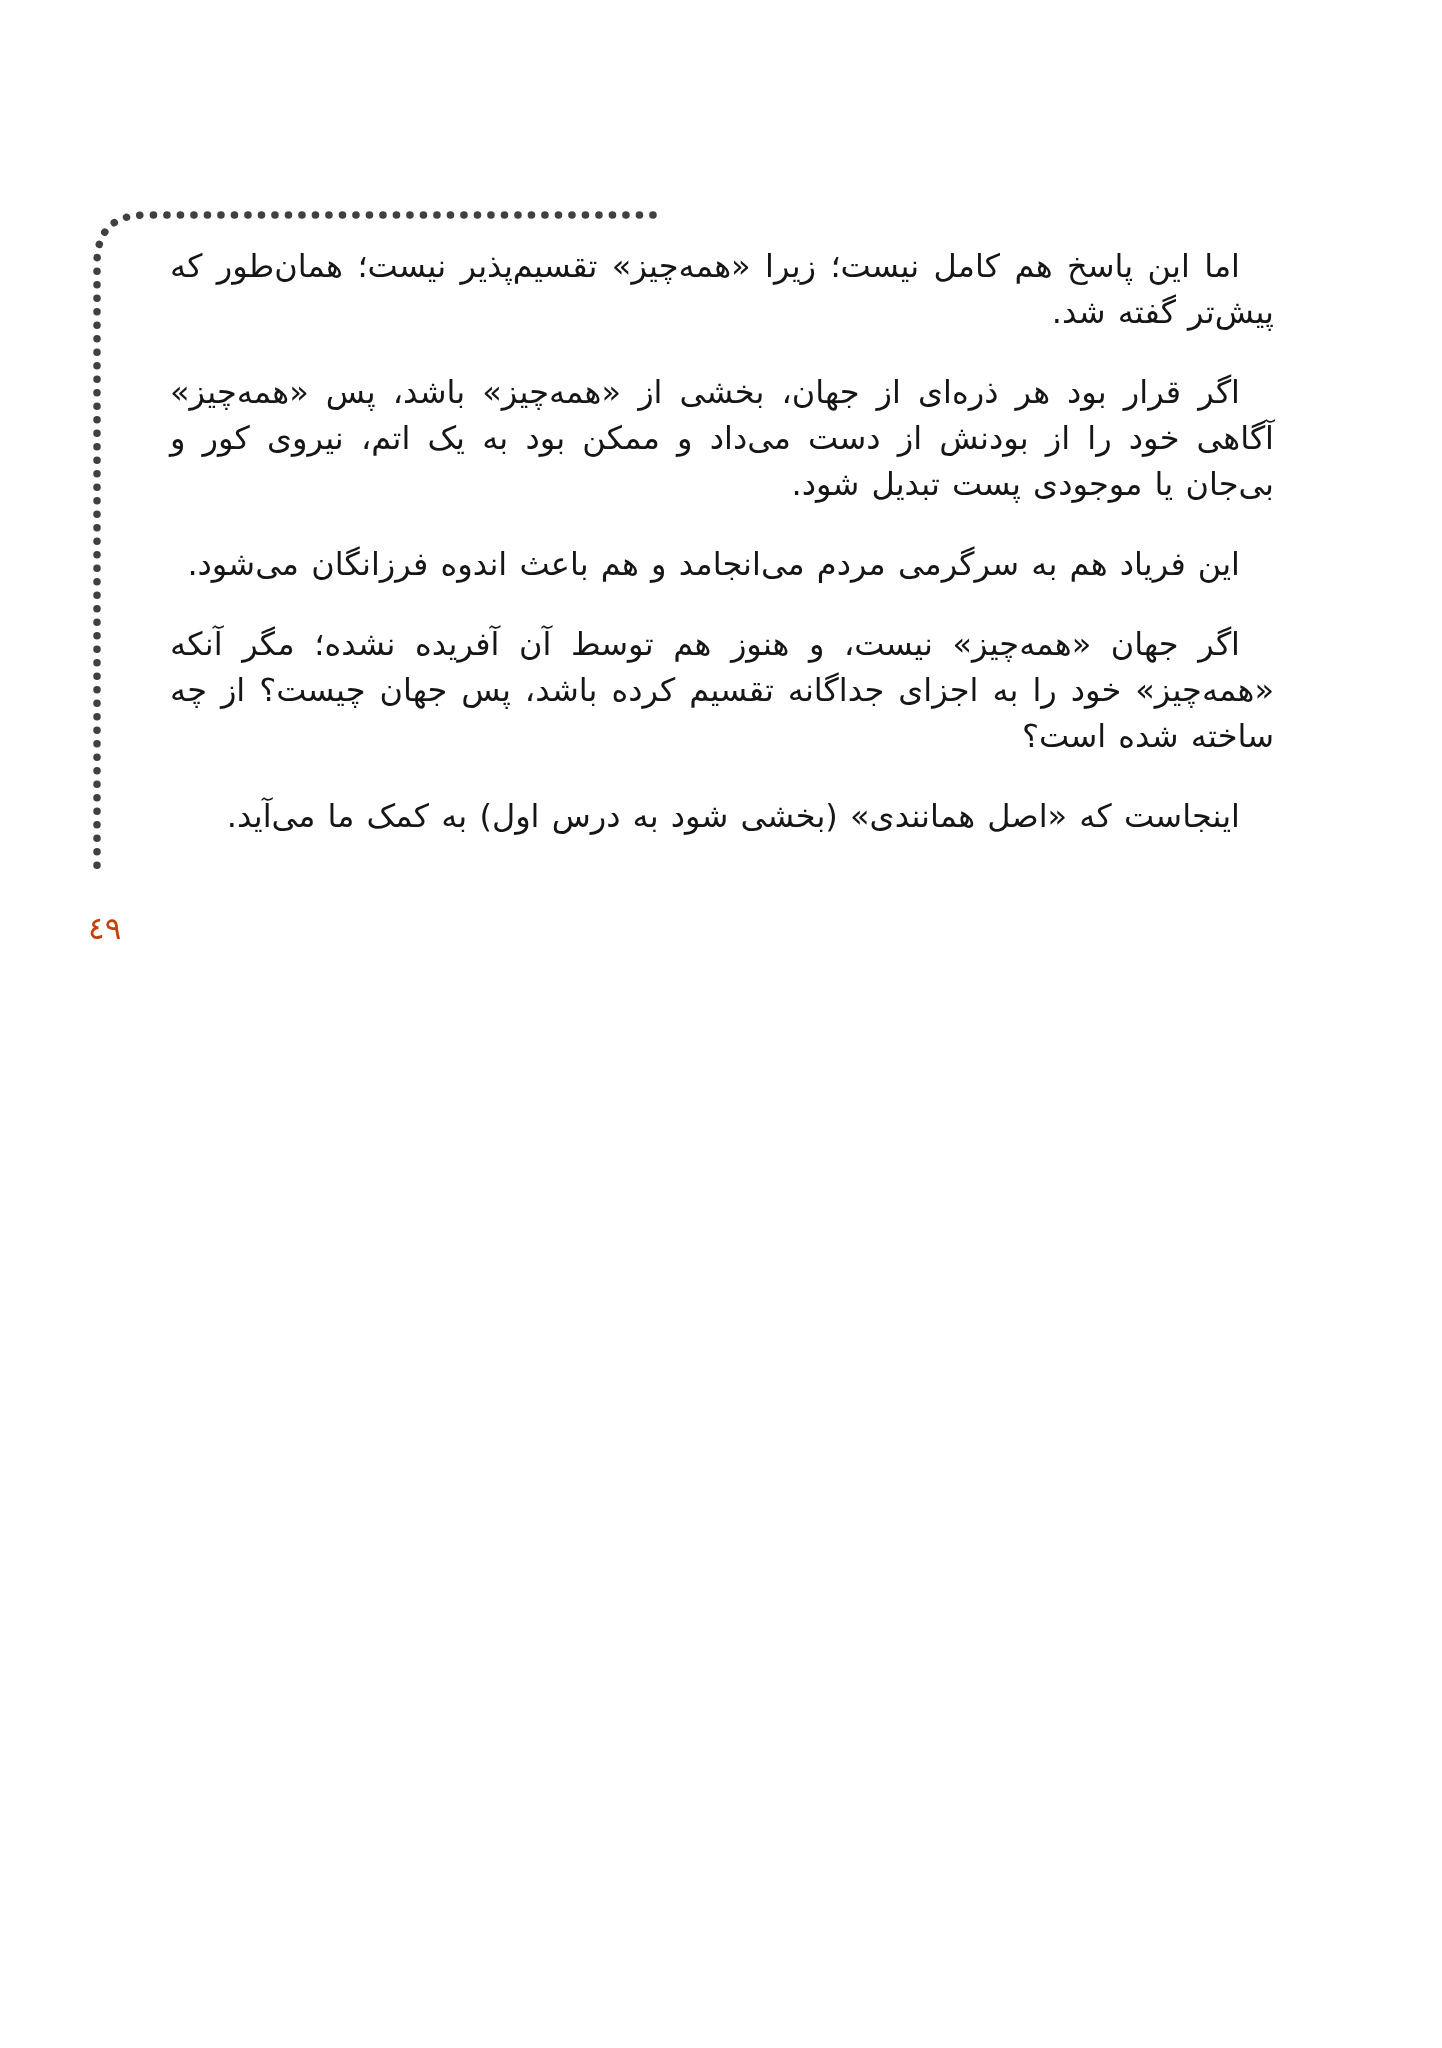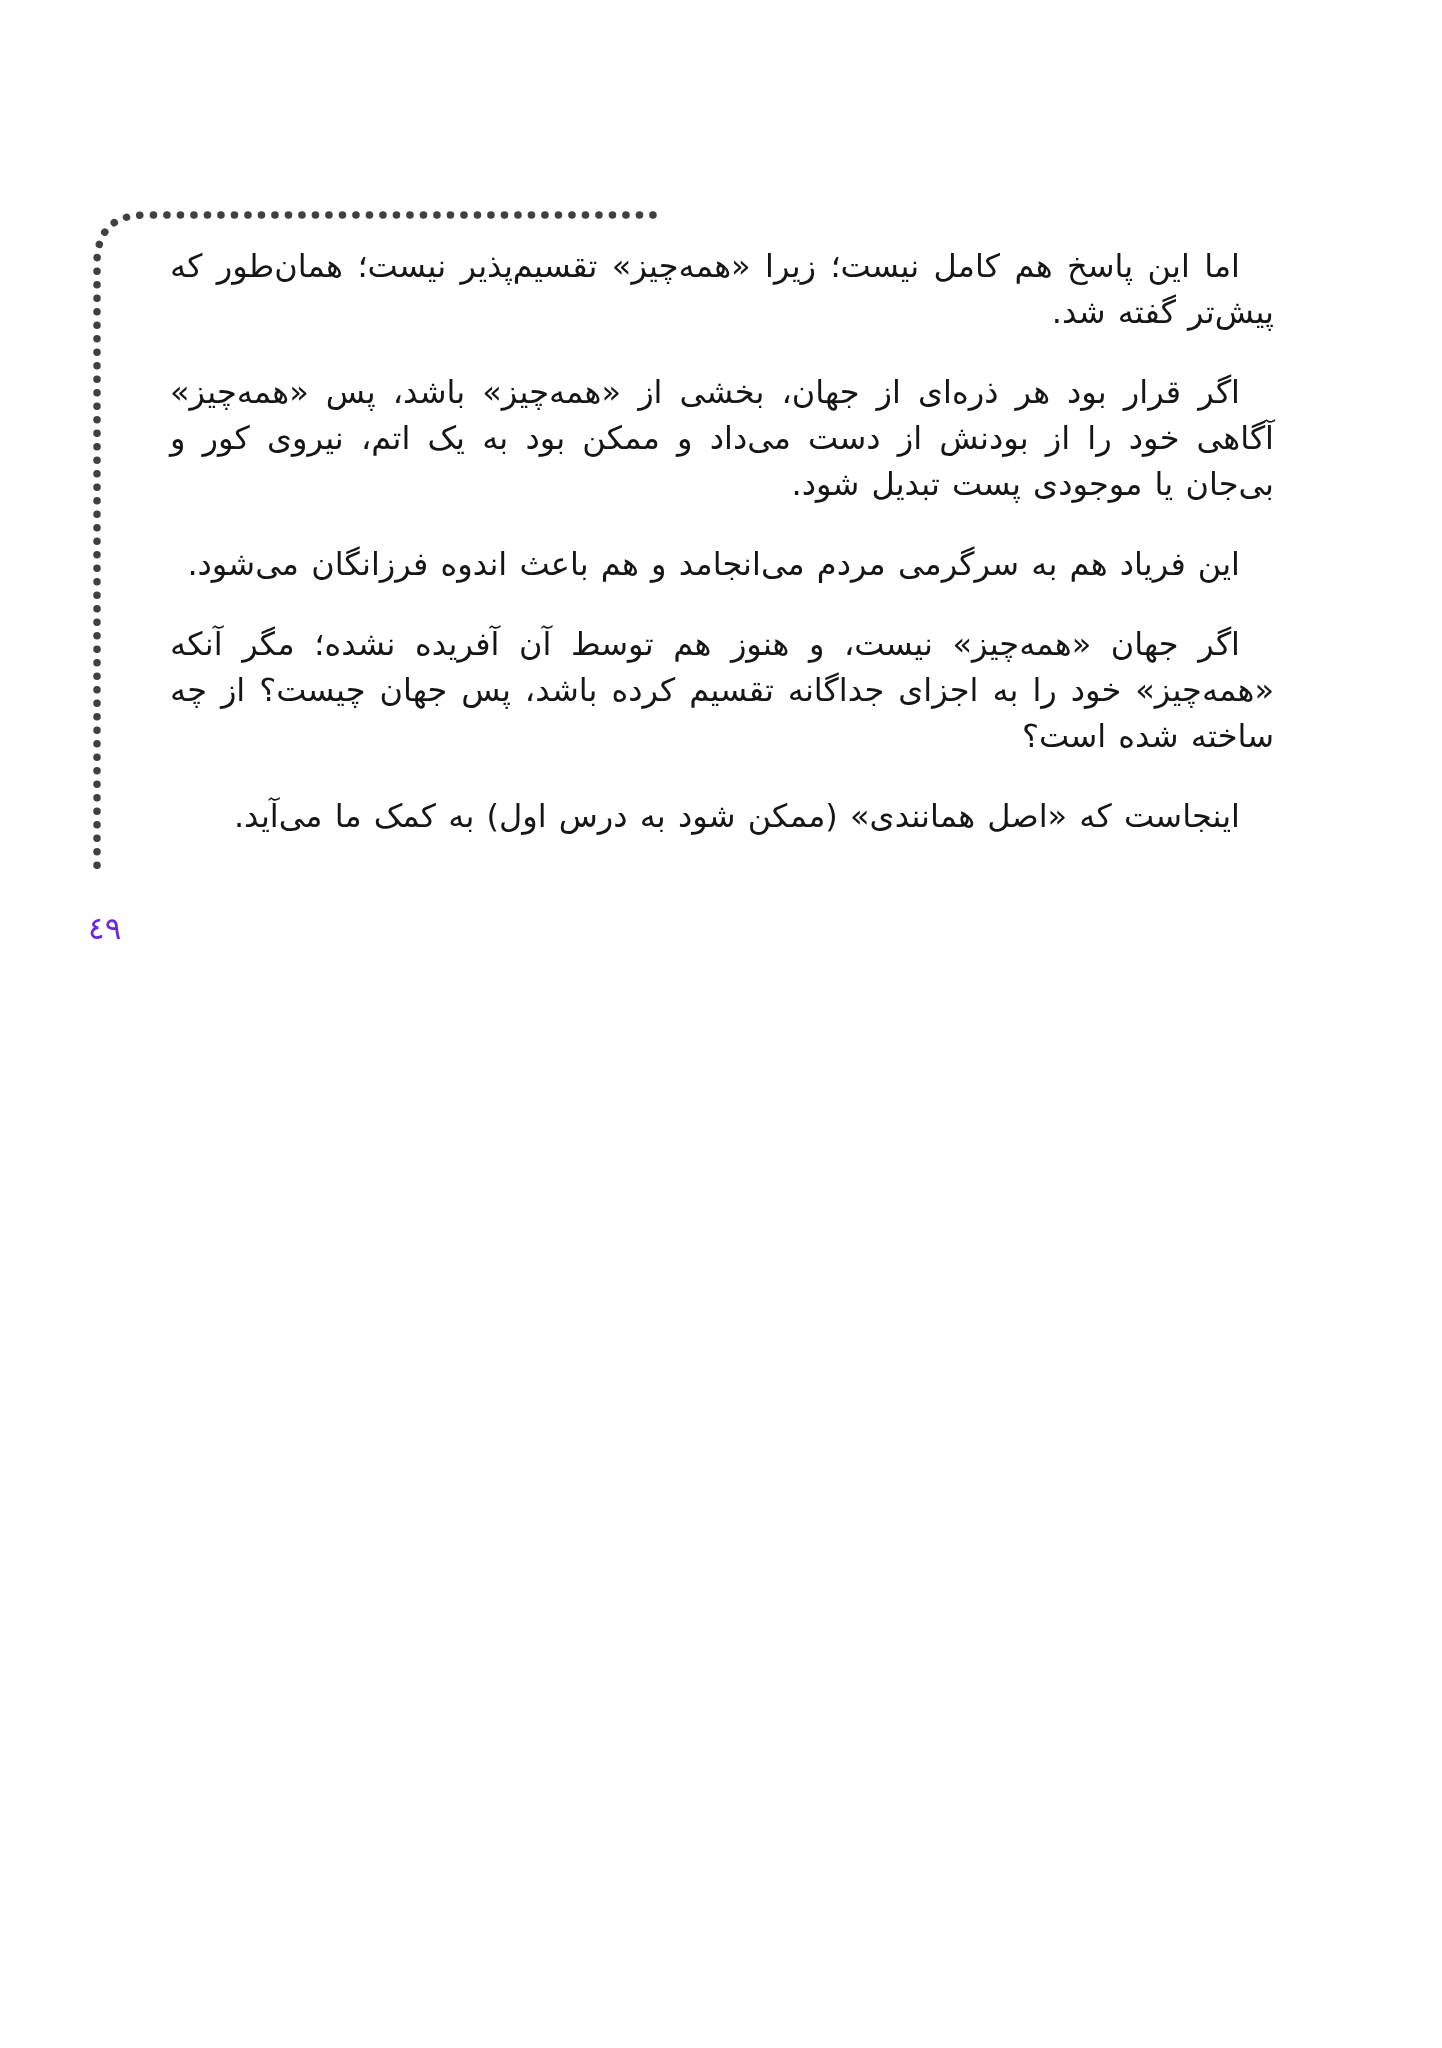--- a/index.html
+++ b/index.html
@@ -39,35 +39,35 @@
     text-indent: 34px; 
     word-spacing: 2px;
   }
   .page-number {
     position: absolute;
     top: 910px;
     left: 88px;
     direction: ltr;
     font-size: 31px;
     letter-spacing: 9px;
-    color: #6d28d9;
+    color: #c2410c;
   }
 </style>
 </head>
 <body>
 
 <div class="page">
 
   <svg class="corner-border-svg" viewBox="0 0 1442 2048" aria-hidden="true">
     <path d="M 653 215 L 145 215 Q 97 215 97 263 L 97 871" fill="none" stroke="#404040" stroke-width="7.5" stroke-linecap="round" stroke-dasharray="0.1 13.4"></path>
   </svg>
 
   <div class="page-number">٤٩</div>
 
   <div class="text-column">
     <p>اما این پاسخ هم کامل نیست؛ زیرا «همه‌چیز» تقسیم‌پذیر نیست؛ همان‌طور که پیش‌تر گفته شد.</p>
     <p>اگر قرار بود هر ذره‌ای از جهان، بخشی از «همه‌چیز» باشد، پس «همه‌چیز» آگاهی خود را از بودنش از دست می‌داد و ممکن بود به یک اتم، نیروی کور و بی‌جان یا موجودی پست تبدیل شود.</p>
     <p>این فریاد هم به سرگرمی مردم می‌انجامد و هم باعث اندوه فرزانگان می‌شود.</p>
     <p>اگر جهان «همه‌چیز» نیست، و هنوز هم توسط آن آفریده نشده؛ مگر آنکه «همه‌چیز» خود را به اجزای جداگانه تقسیم کرده باشد، پس جهان چیست؟ از چه ساخته شده است؟</p>
-    <p>اینجاست که «اصل همانندی» (ممکن شود به درس اول) به کمک ما می‌آید.</p>
+    <p>اینجاست که «اصل همانندی» (بخشی شود به درس اول) به کمک ما می‌آید.</p>
   </div>
 
 </div>
 
 </body></html>

